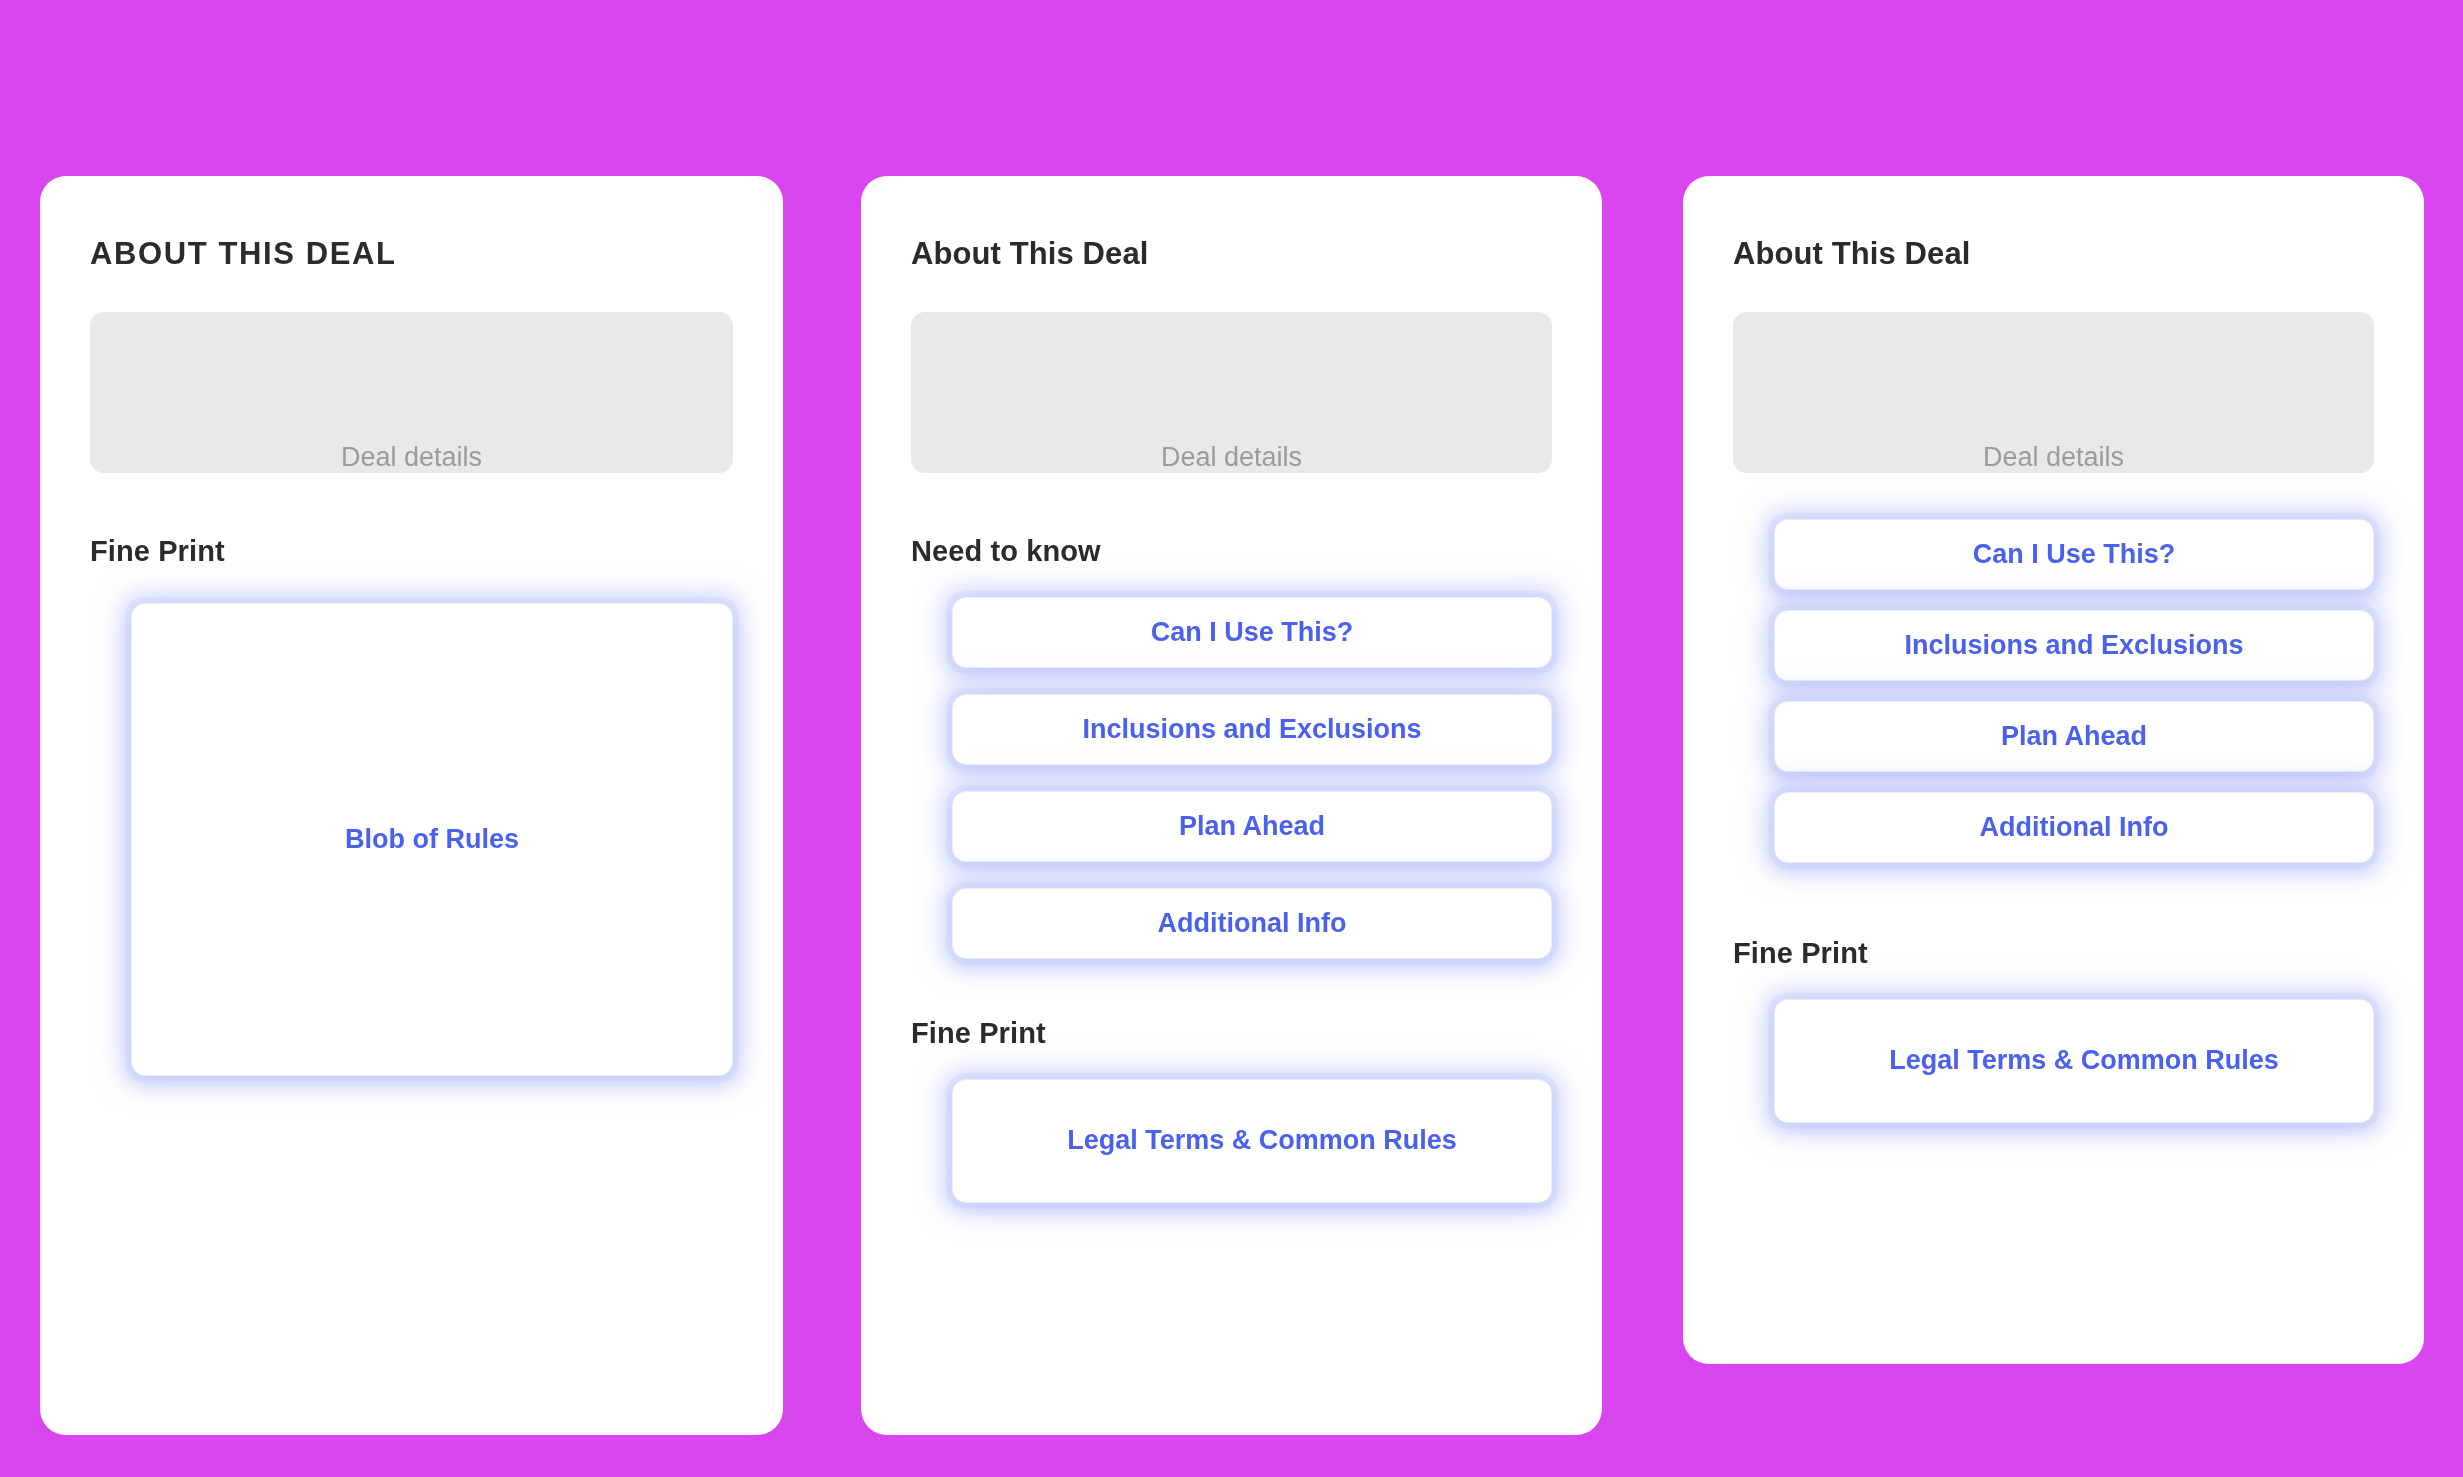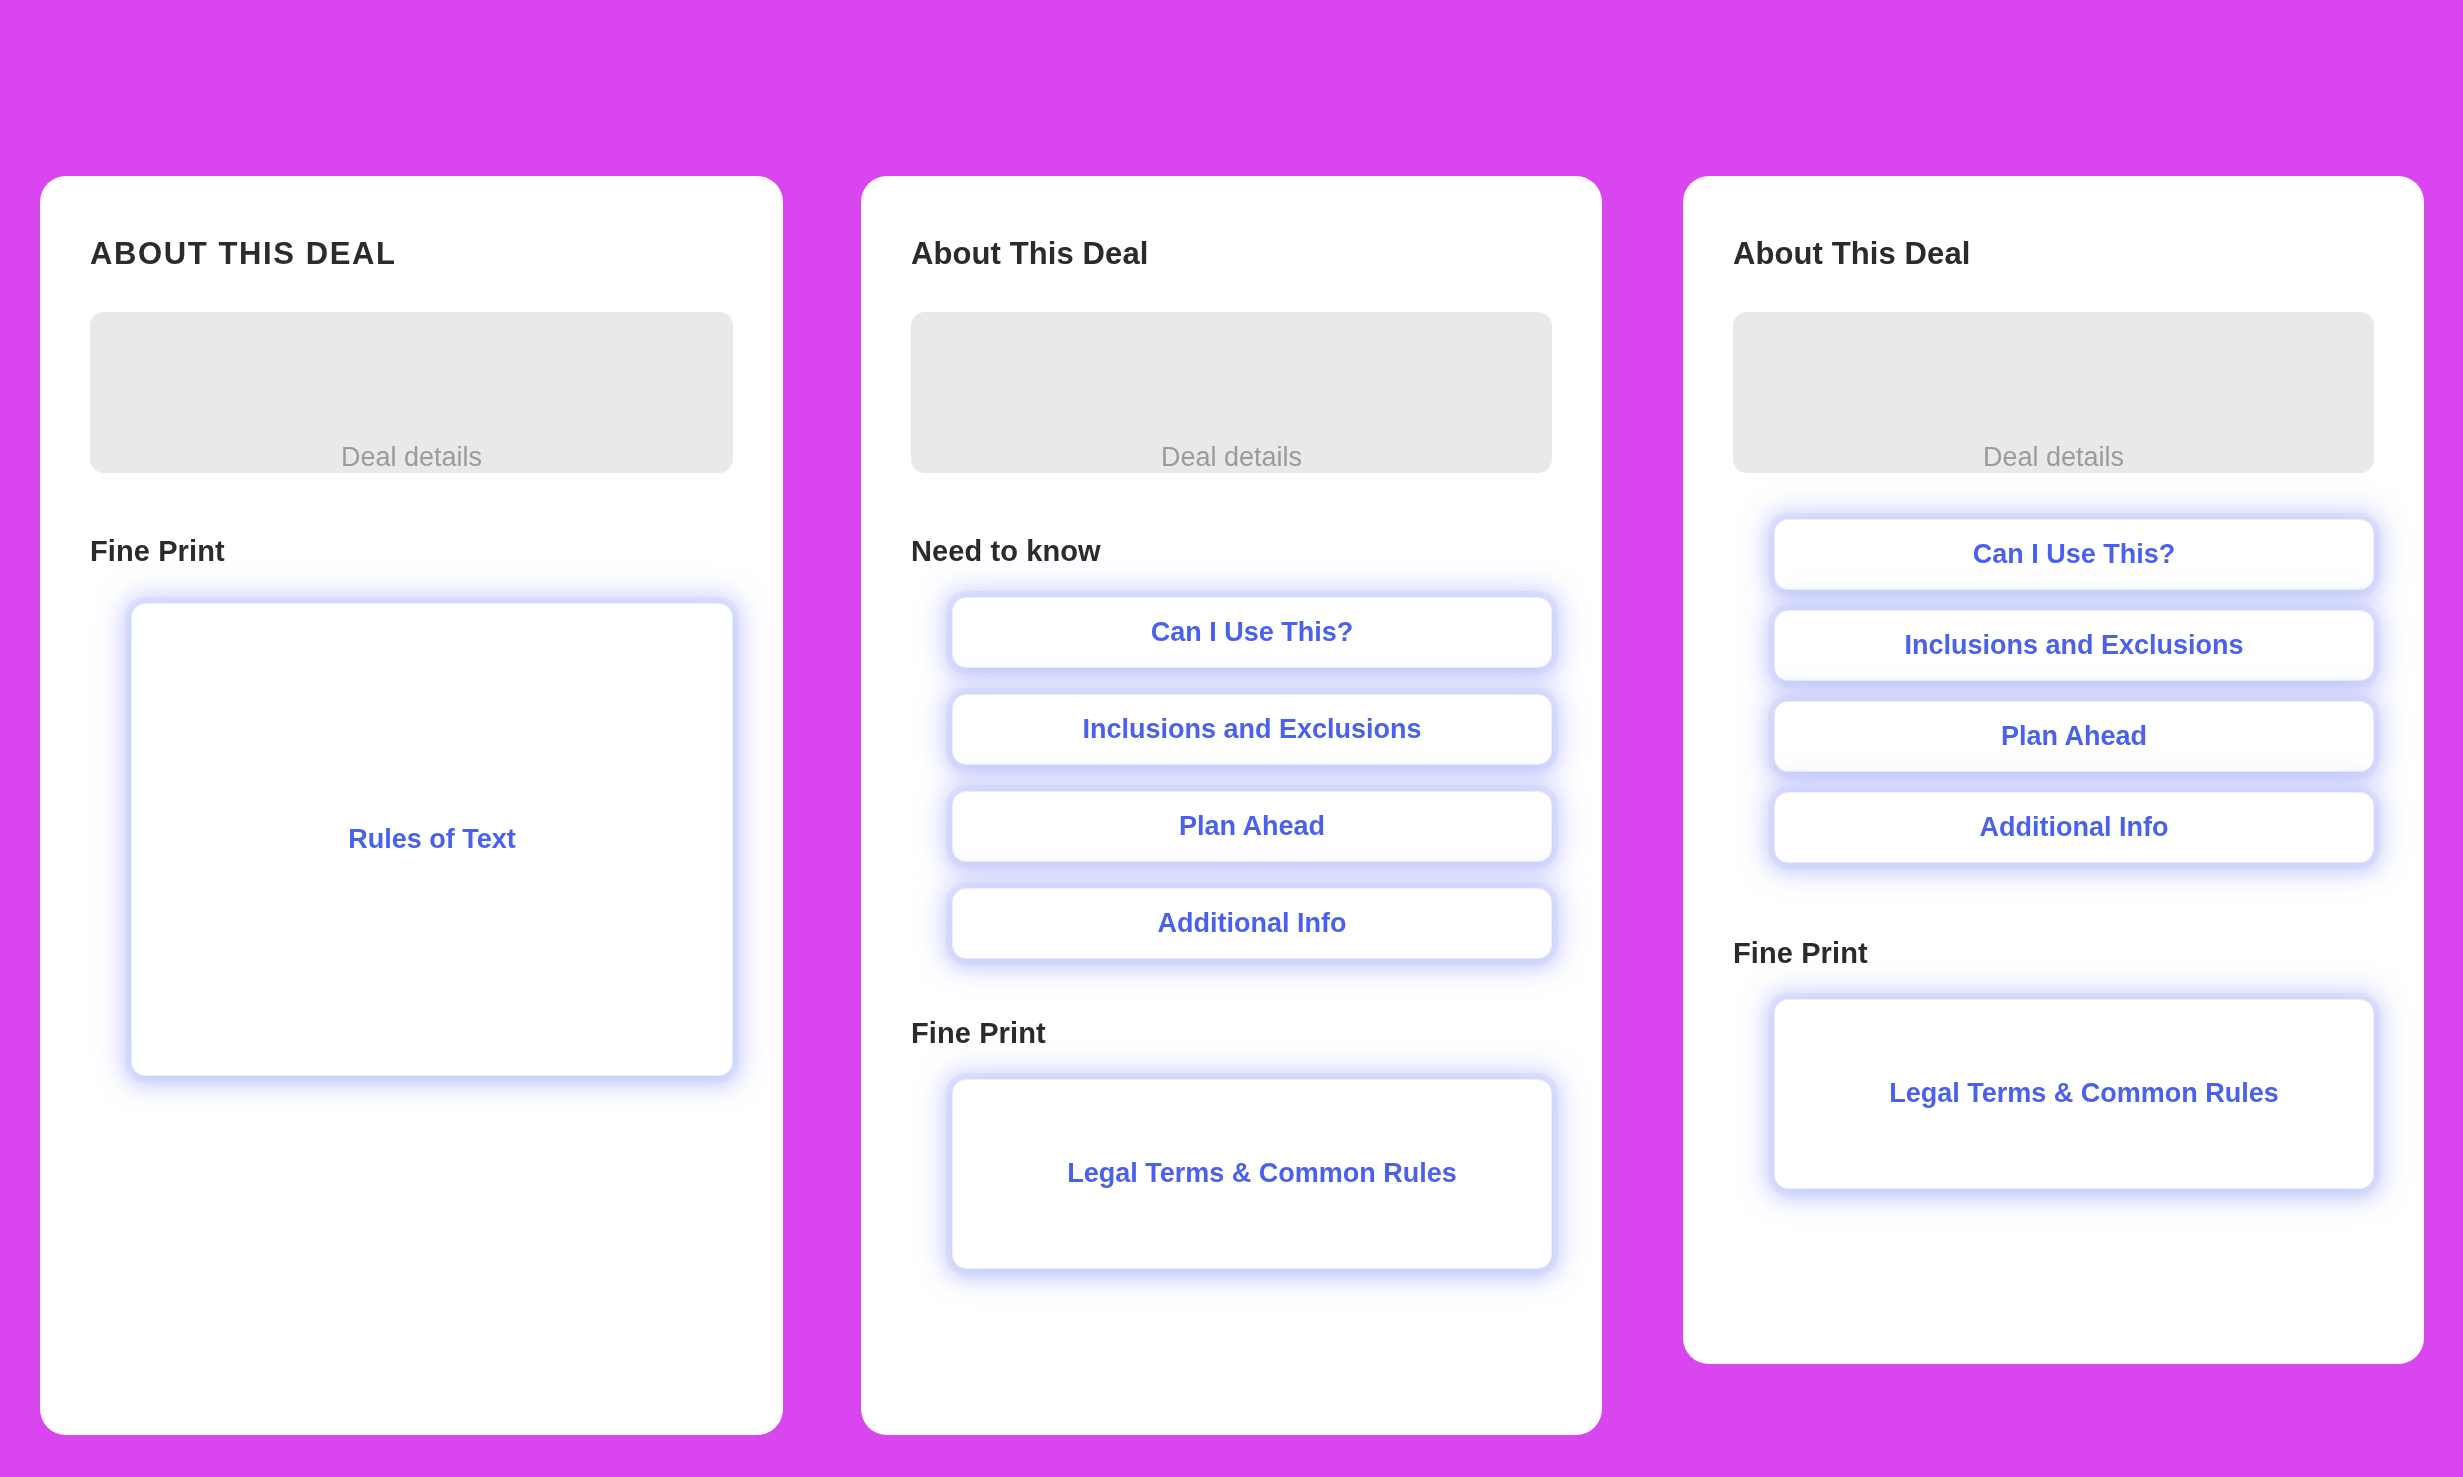--- a/index.html
+++ b/index.html
@@ -83,21 +83,21 @@
       0 6px 18px rgba(150, 163, 245, 0.35);
     cursor: pointer;
     margin-left: 41px;
   }
 
   .blob-box {
     height: 473px;
   }
 
   .legal-box {
-    height: 190px;
+    height: 124px;
     padding-left: 20px;
   }
 
   .nav-btn {
     height: 71px;
   }
 
   
   .sp-28 { height: 28px; }
   .sp-34 { height: 34px; }
@@ -125,21 +125,21 @@
       <span>Deal details</span>
     </div>
 
     <div class="sp-62"></div>
 
     <h3 class="heading heading-sub">Fine Print</h3>
 
     <div class="sp-34"></div>
 
     <div class="glow-btn blob-box">
-      <span>Rules of Text</span>
+      <span>Blob of Rules</span>
     </div>
 
   </section>
 
   <section class="card" id="card-2">
 
     <h2 class="heading heading-title">About This Deal</h2>
 
     <div class="sp-40"></div>
 

